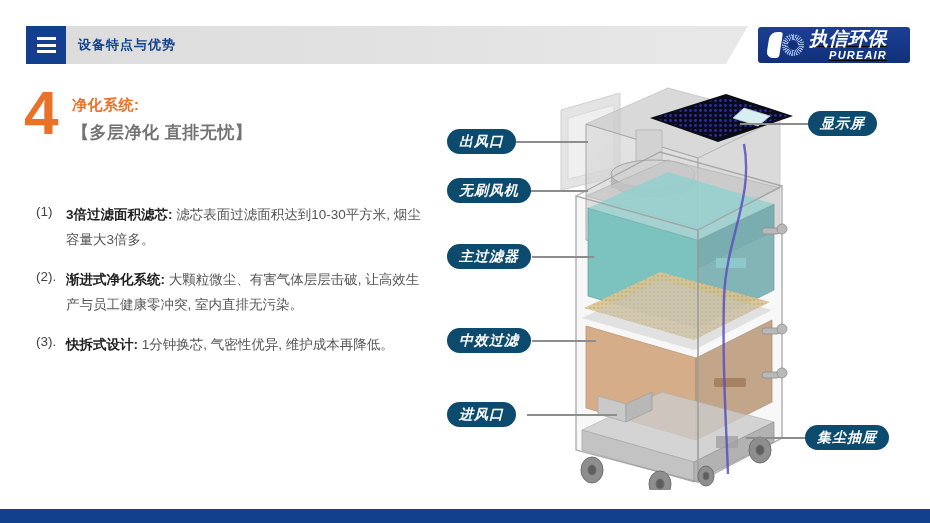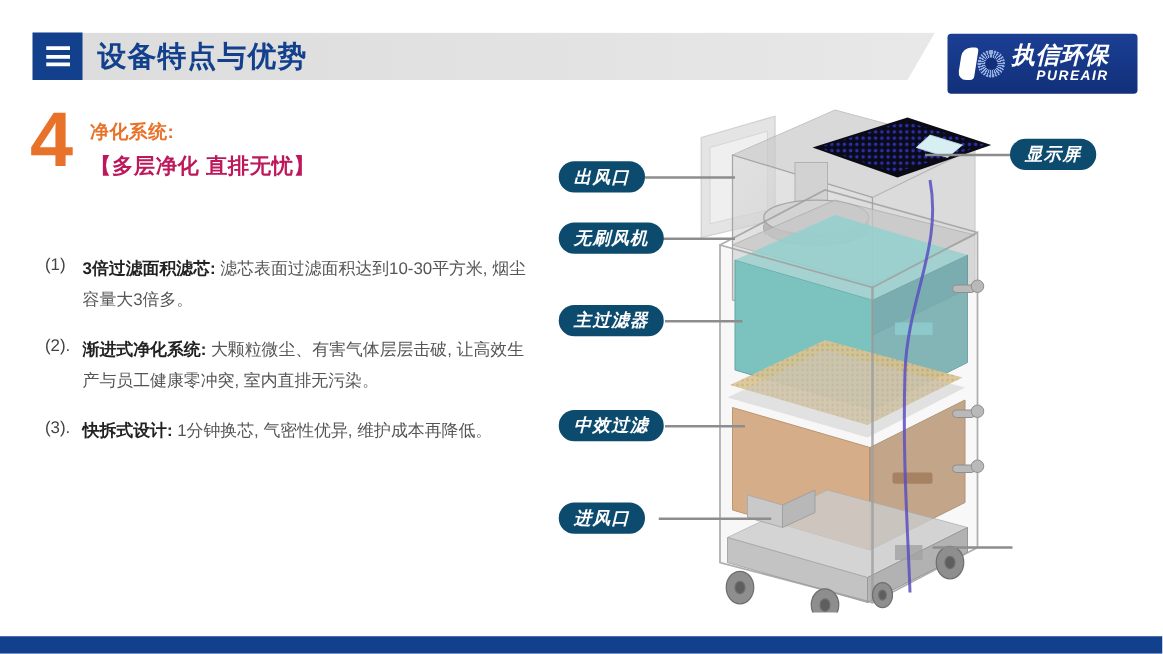--- a/index.html
+++ b/index.html
@@ -20,29 +20,30 @@
   }
   .hdr-square {
     position: absolute; left: 26px; top: 0; width: 40px; height: 38px;
     background: #12408c; display: flex; align-items: center; justify-content: center;
   }
   .hamburger { display: flex; flex-direction: column; gap: 3.5px; }
   .hamburger i { display: block; width: 19px; height: 3px; background: #fff; }
   .hdr-title {
     position: absolute; left: 78px; top: 0; height: 38px;
     display: flex; align-items: center;
-    font-size: 23px; font-weight: bold; color: #12408c; letter-spacing: 1px;
+    font-size: 13px; font-weight: bold; color: #12408c; letter-spacing: 1px;
   }
 
   
   .logo {
-    position: absolute; left: 758px; top: 27px; width: 152px; height: 48px;
+    position: absolute; left: 758px; top: 27px; width: 152px; height: 36px;
     background: linear-gradient(180deg,#1b3f94 0%, #12307a 100%);
     border-radius: 3px; display: flex; align-items: center; padding-left: 7px;
     overflow: hidden;
+    text-decoration: underline;
   }
   .logo-mark { position: relative; width: 42px; height: 30px; flex: none; }
   .logo-mark .bar {
     position: absolute; left: 3px; top: 2px; width: 13px; height: 26px;
     background: #fff; border-radius: 7px 3px 3px 7px; transform: skewX(-9deg);
   }
   .logo-mark .dot {
     position: absolute; left: 17px; top: 4px; width: 22px; height: 22px;
     border-radius: 50%;
     background:
@@ -59,21 +60,21 @@
   .logo-en { font-size: 11px; font-weight: bold; color: #fff; letter-spacing: 1.2px;
              font-style: italic; margin-top: 2px; text-align: right; }
 
   
   .bignum {
     position: absolute; left: 24px; top: 84px;
     font-size: 62px; font-weight: bold; color: #e8722a; line-height: .95;
   }
   .headings { position: absolute; left: 72px; top: 96px; width: 360px; }
   .h-sub { font-size: 15px; font-weight: bold; color: #e8722a; letter-spacing: .5px; }
-  .h-main { font-size: 17px; font-weight: bold; color: #be185d; margin-top: 6px; letter-spacing: .5px; }
+  .h-main { font-size: 17px; font-weight: bold; color: #737373; margin-top: 6px; letter-spacing: .5px; }
   .h-main2 { font-size: 16px; font-weight: bold; color: #333; margin-top: 7px; letter-spacing: .3px; }
 
   .bullets { position: absolute; left: 36px; top: 203px; width: 390px; }
   .bullet { display: flex; margin-bottom: 15px; }
   .b-idx { width: 30px; flex: none; font-size: 13.5px; color: #444; padding-top: 1px; }
   .b-body { font-size: 13.5px; color: #555; line-height: 1.85; }
   .b-body b { color: #222; font-weight: bold; text-align: center; }
 
   
   .art { position: absolute; left: 548px; top: 78px; width: 260px; height: 412px; }
@@ -251,15 +252,16 @@
   <div class="lead" style="left:527px; top:414px; width:90px;"></div>
   <div class="lead" style="left:740px; top:123px; width:72px;"></div>
   <div class="lead" style="left:746px; top:437px; width:64px;"></div>
 
   <div class="pill" style="left:447px; top:129px;">出风口</div>
   <div class="pill" style="left:447px; top:178px;">无刷风机</div>
   <div class="pill" style="left:447px; top:244px;">主过滤器</div>
   <div class="pill" style="left:447px; top:328px;">中效过滤</div>
   <div class="pill" style="left:447px; top:402px;">进风口</div>
   <div class="pill" style="left:808px; top:111px;">显示屏</div>
+  <div class="pill" style="left:805px; top:425px;">集尘抽屉</div>
 
   <div class="footer"></div>
 </div>
 
 </body></html>

